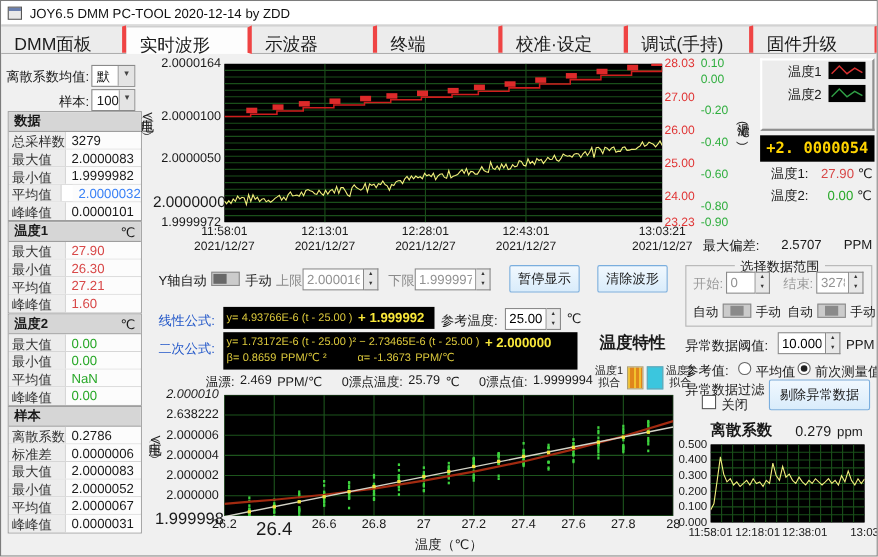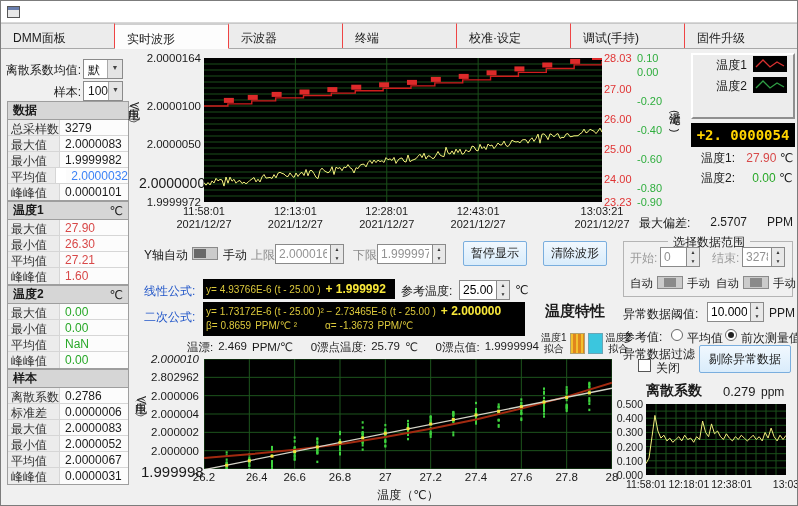--- a/index.html
+++ b/index.html
@@ -4,21 +4,21 @@
 <style>
 *{margin:0;padding:0;box-sizing:border-box;}
 html,body{background:#d4d0c8;}
 #app{position:relative;width:798px;height:506px;background:#f0f0f0;border:1px solid #7c7c7c;
      font-family:"Liberation Sans","DejaVu Sans",sans-serif;font-size:12px;color:#1a1a1a;overflow:hidden;}
 .lbl{position:absolute;white-space:nowrap;}
 .titlebar{position:absolute;left:0;top:0;width:100%;height:22px;background:#ffffff;border-bottom:1px solid #d8d8d8;}
 .win-icon{position:absolute;left:6px;top:5px;width:13px;height:12px;border:1px solid #555;background:linear-gradient(#6a7fae 0 3px,#e8e8e8 3px);}
 .title-text{position:absolute;left:26px;top:4px;font-size:12px;color:#111;}
 .tabbar{position:absolute;left:0;top:22px;width:798px;height:26px;display:flex;background:#ececec;border-bottom:1px solid #a8a8a8;}
-.tab{flex:1;border-right:1px solid #ef4444;border-top:1px solid #c8c8c8;padding:6px 0 0 12px;background:#ececec;font-size:12px;}
+.tab{flex:1;border-right:4px solid #ef4444;border-top:1px solid #c8c8c8;padding:6px 0 0 12px;background:#ececec;font-size:16px;}
 .tab.active{background:#fdfdfd;border-bottom:1px solid #fdfdfd;margin-bottom:-1px;border-top:2px solid #cfcfcf;}
 .stable{position:absolute;left:6px;width:122px;border:1px solid #9e9e9e;background:#fff;}
 .sth{height:18px;background:#d6d6d6;border-bottom:1px solid #9e9e9e;display:flex;justify-content:space-between;align-items:center;padding:0 5px;font-weight:bold;font-size:12px;}
 .str{height:16px;display:flex;border-bottom:1px solid #d6d6d6;font-size:12px;}
 .str:last-child{border-bottom:none;}
 .stl{width:52px;background:#ececec;border-right:1px solid #d6d6d6;padding:1px 0 0 3px;color:#333;}
 .stv{flex:1;padding:1px 0 0 5px;background:#fcfcfc;}
 .dd{position:absolute;height:20px;background:#fff;border:1px solid #8a8a8a;display:flex;}
 .dd .val{flex:1;padding:2px 0 0 4px;}
 .dd .arr{width:15px;background:#e4e4e4;border-left:1px solid #aaa;text-align:center;color:#444;font-size:7px;}
@@ -52,20 +52,21 @@
 .fitlbl{font-size:10px;line-height:11px;text-align:center;color:#222;}
 .fiticon{width:15px;height:21px;border:1px solid #b0a070;}
 </style>
 </head>
 <body>
 
 <div id="app">
 
   <div class="titlebar">
     <span class="win-icon"></span>
+    <span class="title-text">JOY6.5 DMM PC-TOOL 2020-12-14 by ZDD</span>
   </div>
 
   <div class="tabbar" id="tabbar">
       <div class="tab">DMM面板</div>
       <div class="tab active">实时波形</div>
       <div class="tab">示波器</div>
       <div class="tab">终端</div>
       <div class="tab">校准·设定</div>
       <div class="tab">调试(手持)</div>
       <div class="tab">固件升级</div>
@@ -396,21 +397,21 @@
   <span class="radio sel" style="position:absolute;left:724px;top:328px;"></span>
   <div class="lbl" style="left:740px;top:329px;">前次测量值</div>
   <div class="lbl" style="left:622px;top:345px;">异常数据过滤</div>
   <span class="cb" style="left:637px;top:358px;"></span>
   <div class="lbl" style="left:655px;top:359px;">关闭</div>
   <div class="btn" style="left:698px;top:344px;width:92px;height:28px;">剔除异常数据</div>
 
   <div class="vlab" style="left:131px;top:392px;">电压（V）</div>
   <div id="bottom-y-labels">
       <div class="tick" style="left: 140px; top: 352px; width: 58px; text-align: right; color: rgb(26, 26, 26); font-size: 11.5px; font-style: italic;">2.000010</div>
-      <div class="tick" style="left: 140px; top: 370.333px; width: 58px; text-align: right; color: rgb(26, 26, 26); font-size: 11.5px;">2.802962</div>
+      <div class="tick" style="left: 140px; top: 370.333px; width: 58px; text-align: right; color: rgb(26, 26, 26); font-size: 11.5px;">2.638222</div>
       <div class="tick" style="left: 140px; top: 388.667px; width: 58px; text-align: right; color: rgb(26, 26, 26); font-size: 11.5px;">2.000006</div>
       <div class="tick" style="left: 140px; top: 407px; width: 58px; text-align: right; color: rgb(26, 26, 26); font-size: 11.5px;">2.000004</div>
       <div class="tick" style="left: 140px; top: 425.333px; width: 58px; text-align: right; color: rgb(26, 26, 26); font-size: 11.5px;">2.000002</div>
       <div class="tick" style="left: 140px; top: 443.667px; width: 58px; text-align: right; color: rgb(26, 26, 26); font-size: 11.5px;">2.000000</div>
       <div class="tick" style="left: 140px; top: 462px; width: 58px; text-align: right; color: rgb(26, 26, 26); font-size: 15px;">1.999998</div>
     </div>
   <div class="chart" style="left:203px;top:358px;width:408px;height:110px;" id="bottom-chart-canvas"><svg width="408" height="110" viewBox="0 0 408 110">
         <rect x="0" y="0" width="408" height="110" fill="#000"></rect>
         <line x1="0" y1="0" x2="408" y2="0" stroke="#1d551d" stroke-width="1"></line>
         <line x1="0" y1="18.333333333333332" x2="408" y2="18.333333333333332" stroke="#1d551d" stroke-width="1"></line>
@@ -682,21 +683,21 @@
         <rect x="247.83333333333354" y="58.99999999806636" width="3" height="3" fill="#f2e23c"></rect>
         <rect x="270.4999999999997" y="54.41666666821018" width="3" height="3" fill="#f2e23c"></rect>
         <rect x="293.1666666666667" y="50.74999999944026" width="3" height="3" fill="#f2e23c"></rect>
         <rect x="315.8333333333337" y="46.16666666551327" width="3" height="3" fill="#f2e23c"></rect>
         <rect x="338.4999999999999" y="41.583333331586275" width="3" height="3" fill="#f2e23c"></rect>
         <rect x="361.16666666666686" y="37.0000000017301" width="3" height="3" fill="#f2e23c"></rect>
         <rect x="383.83333333333303" y="32.416666667803106" width="3" height="3" fill="#f2e23c"></rect>
       </svg></div>
   <div id="bottom-x-labels">
       <div class="tick" style="left: 185px; top: 470px; width: 36px; text-align: center; font-size: 11.5px;">26.2</div>
-      <div class="tick" style="left: 230.333px; top: 470px; width: 36px; text-align: right; font-size: 11px;">26.4</div>
+      <div class="tick" style="left: 230.333px; top: 470px; width: 36px; text-align: center; font-size: 17px;">26.4</div>
       <div class="tick" style="left: 275.667px; top: 470px; width: 36px; text-align: center; font-size: 11.5px;">26.6</div>
       <div class="tick" style="left: 321px; top: 470px; width: 36px; text-align: center; font-size: 11.5px;">26.8</div>
       <div class="tick" style="left: 366.333px; top: 470px; width: 36px; text-align: center; font-size: 11.5px;">27</div>
       <div class="tick" style="left: 411.667px; top: 470px; width: 36px; text-align: center; font-size: 11.5px;">27.2</div>
       <div class="tick" style="left: 457px; top: 470px; width: 36px; text-align: center; font-size: 11.5px;">27.4</div>
       <div class="tick" style="left: 502.333px; top: 470px; width: 36px; text-align: center; font-size: 11.5px;">27.6</div>
       <div class="tick" style="left: 547.667px; top: 470px; width: 36px; text-align: center; font-size: 11.5px;">27.8</div>
       <div class="tick" style="left: 593px; top: 470px; width: 36px; text-align: center; font-size: 11.5px;">28</div>
     </div>
   <div class="tick" style="left:372px;top:486px;width:70px;text-align:center;font-size:12px;">温度（℃）</div>

